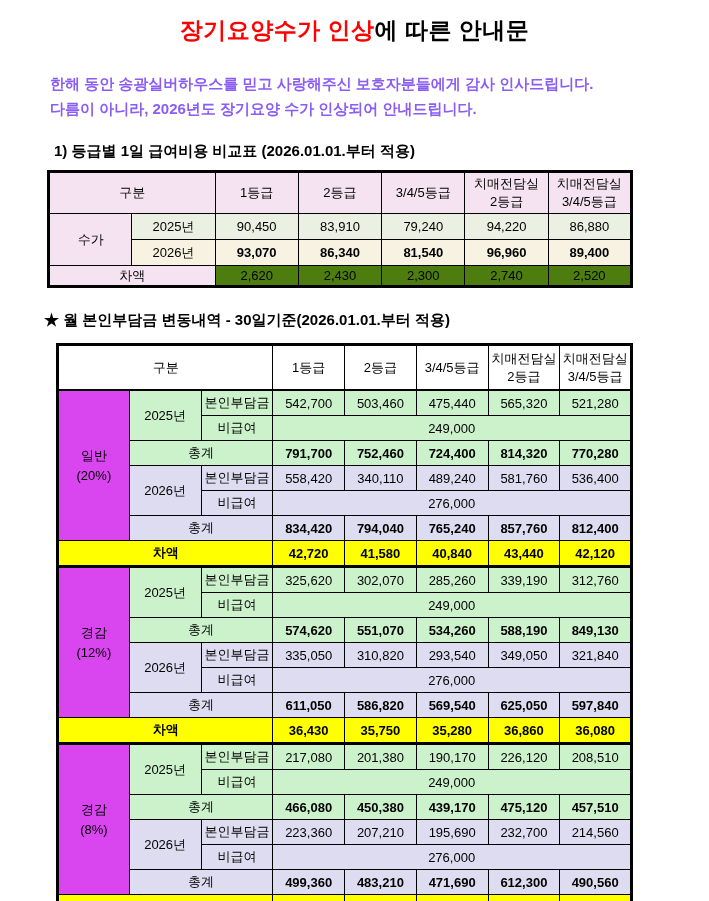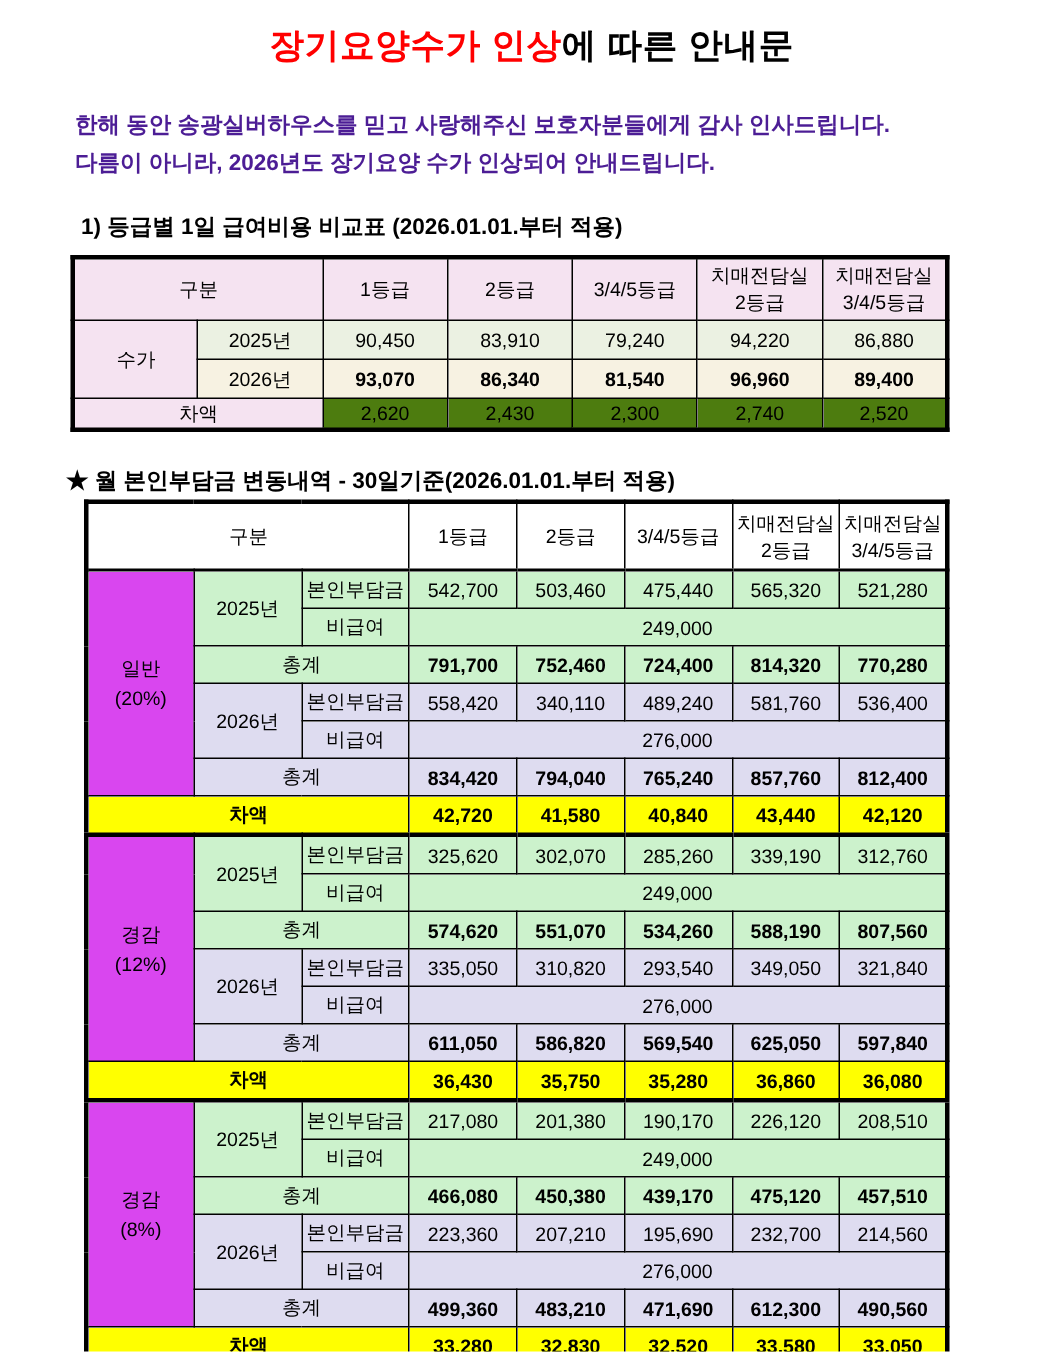--- a/index.html
+++ b/index.html
@@ -6,25 +6,25 @@
   body {
     width:709px; height:901px; overflow:hidden;
     background:#ffffff; color:#000;
     font-family:"Liberation Sans", sans-serif;
   }
   .page { position:relative; width:709px; height:820px; }
 
   .title { padding-top:15px; text-align:center; font-size:23px; font-weight:bold; letter-spacing:.5px; }
   .title .hl { color:#ff0000; }
 
-  .intro { margin:25px 0 0 50px; color:#4c1d95; font-weight:bold; font-size:15px; line-height:25px; }
+  .intro { margin:25px 0 0 50px; color:#8b5cf6; font-weight:bold; font-size:15px; line-height:25px; }
 
   .sec-heading { font-weight:bold; font-size:15px; }
   .sec1 { margin:21px 0 9px 54px; }
-  .sec2 { margin:23px 0 3px 44px; }
+  .sec2 { margin:23px 0 13px 44px; }
 
   table { border-collapse:collapse; table-layout:fixed; font-size:13px; }
   th, td { border:1px solid #000; text-align:center; vertical-align:middle; padding:0 2px; font-weight:normal; white-space:pre-line; overflow:hidden; }
   .b { font-weight:bold;margin-top:44px; }
 
   
   #table1 { margin-left:47px; width:586px; border:3px solid #000; }
   #table1 th { height:40px; background:#f5e3f1; }
   #table1 td { height:25px; }
   #table1 .c0 { width:67px; } #table1 .c1 { width:69px; }
@@ -181,21 +181,21 @@
       <tr>
         <td class="g c2">비급여</td>
         <td class="g" colspan="5">249,000</td>
       </tr>
       <tr>
         <td class="g" colspan="2">총계</td>
         <td class="g b">574,620</td>
         <td class="g b">551,070</td>
         <td class="g b">534,260</td>
         <td class="g b">588,190</td>
-        <td class="g b">807,560</td>
+        <td class="g b">849,130</td>
       </tr>
       <tr>
         <td class="l c1" rowspan="2">2026년</td>
         <td class="l c2">본인부담금</td>
         <td class="l">335,050</td>
         <td class="l">310,820</td>
         <td class="l">293,540</td>
         <td class="l">349,050</td>
         <td class="l">321,840</td>
       </tr>

